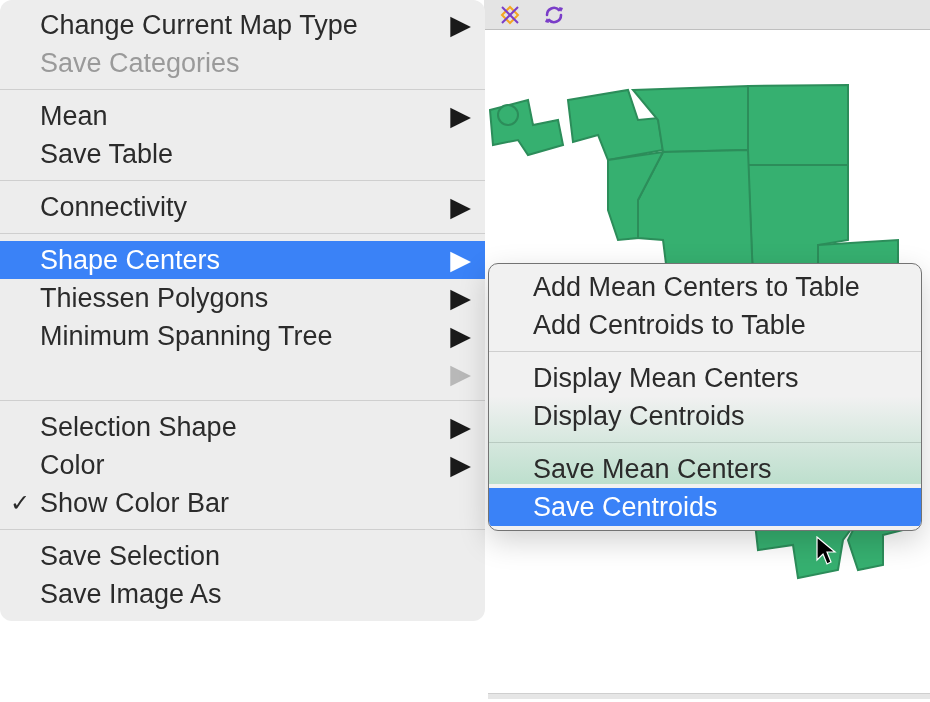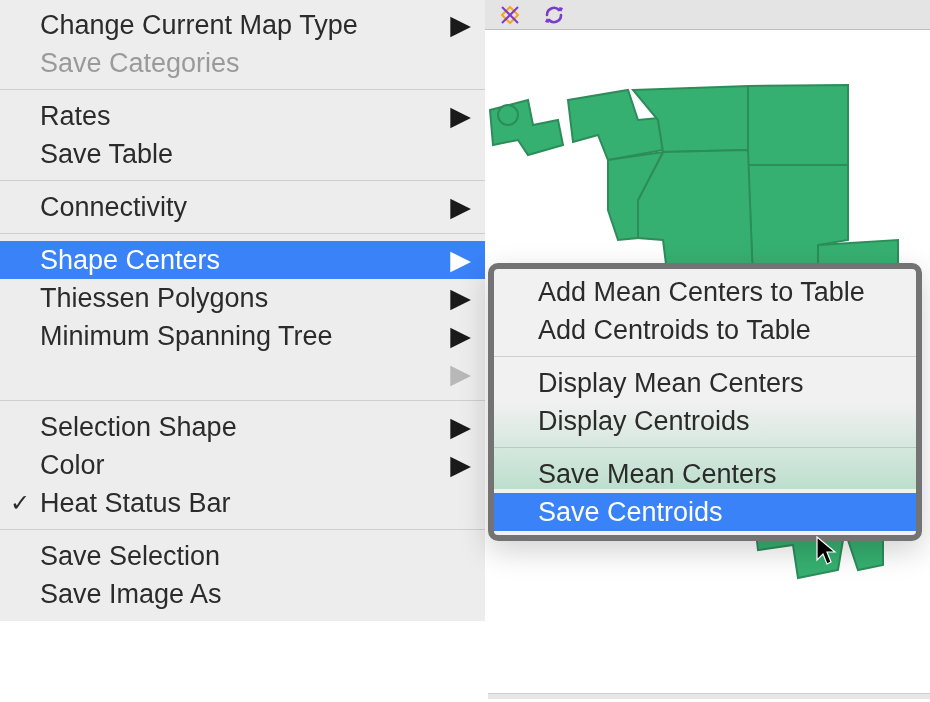--- a/index.html
+++ b/index.html
@@ -1,22 +1,22 @@
 <!DOCTYPE html>
 <html><head>
   <meta charset="utf-8">
   <style>
     * { margin:0; padding:0; box-sizing:border-box; font-family:-apple-system,"Helvetica Neue",Arial,sans-serif; }
     body { width:930px; height:702px; background:#fff; position:relative; overflow:hidden; font-size:27px; color:#2b2b2b; }
     .toolbar { position:absolute; left:484px; top:0; right:0; height:30px; background:#e4e4e4; border-bottom:1px solid #bfbfbf; display:flex; align-items:center; padding-left:15px; gap:22px; }
     .toolbar svg { display:block; }
     .map-area { position:absolute; left:488px; top:30px; right:0; bottom:12px; background:#fff; display:flex; align-items:flex-start; justify-content:flex-start; }
     .bottom-bar { position:absolute; left:488px; right:0; bottom:3px; height:6px; background:#e6e6e6; border-top:1px solid #cfcfcf; }
-    .menu { position:absolute; left:0; top:0; width:485px; background:#ededed; padding:6px 0 8px; }
-    .submenu { position:absolute; left:488px; top:263px; width:434px; background:#f1f1f1; border:6px solid #737373; border-radius:10px; box-shadow:0 10px 30px rgba(0,0,0,0.18); overflow:hidden; padding:4px 0; }
+    .menu { position:absolute; left:0; top:0; width:485px; background:#ededed; padding:6px 0 8px;border-radius:12px; }
+    .submenu { position:absolute; left:488px; top:263px; width:434px; background:#f1f1f1; border:1px solid #737373; border-radius:10px; box-shadow:0 10px 30px rgba(0,0,0,0.18); overflow:hidden; padding:4px 0; }
     
     .mi { display:flex; align-items:center; width:100%; padding:2px 14px 2px 40px; line-height:34px; position:relative; }
     .mi.disabled { color:#9a9a9a; }
     .mi.selected { background:#3a82f7; color:#fff; }
     .mi .arrow { margin-left:auto; padding-left:10px; color:#1a1a1a; }
     .mi.selected .arrow { color:#fff; }
     .mi.disabled .arrow { color:#b8b8b8; }
     .mi .check { position:absolute; left:10px; font-size:24px; line-height:34px; color:#2b2b2b; }
     .sep { height:1px; background:#cfcfcf; margin:7px 0; }
     
@@ -76,21 +76,21 @@
   <div class="mi">
       <span>Change Current Map Type</span>
       <span class="arrow">▶</span>
     </div>
   <div class="mi disabled">
       <span>Save Categories</span>
     </div>
   <div class="sep"></div>
 
   <div class="mi">
-      <span>Rates</span>
+      <span>Mean</span>
       <span class="arrow">▶</span>
     </div>
   <div class="mi">
       <span>Save Table</span>
     </div>
   <div class="sep"></div>
 
   <div class="mi">
       <span>Connectivity</span>
       <span class="arrow">▶</span>
@@ -117,21 +117,21 @@
   <div class="mi">
       <span>Selection Shape</span>
       <span class="arrow">▶</span>
     </div>
   <div class="mi">
       <span>Color</span>
       <span class="arrow">▶</span>
     </div>
   <div class="mi">
       <span class="check">✓</span>
-      <span>Heat Status Bar</span>
+      <span>Show Color Bar</span>
     </div>
   <div class="sep"></div>
 
   <div class="mi">
       <span>Save Selection</span>
     </div>
   <div class="mi">
       <span>Save Image As</span>
     </div>
 </div>

